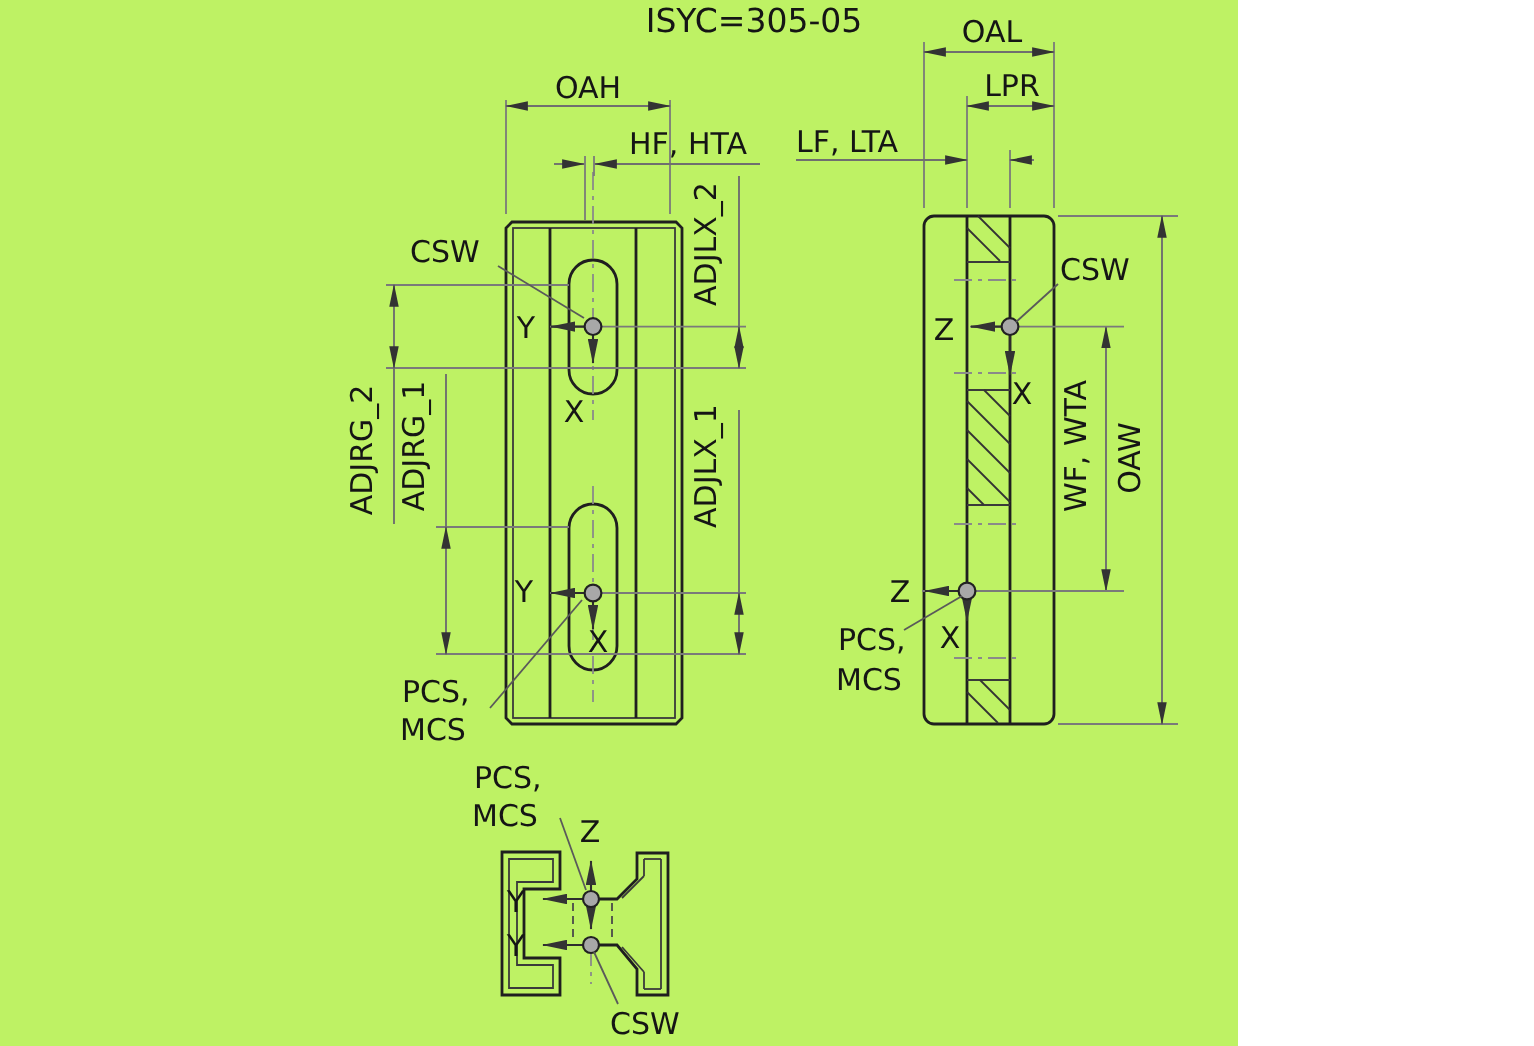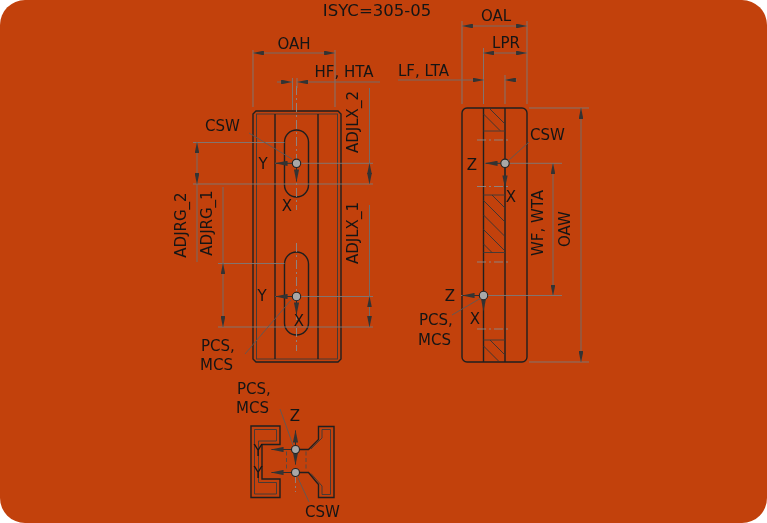--- a/index.html
+++ b/index.html
@@ -1,17 +1,17 @@
 <!DOCTYPE html>
 <html><head>
 <meta charset="utf-8">
 <style>
   html,body{margin:0;padding:0;background:#ffffff;}
-  .stage{position:relative;width:767px;height:523px;background:#c2410c;overflow:hidden;
-         font-family:"DejaVu Sans","Liberation Sans",sans-serif;border-radius:25px;}
+  .stage{position:relative;width:619px;height:523px;background:#bef264;overflow:hidden;
+         font-family:"DejaVu Sans","Liberation Sans",sans-serif;}
   svg text{font-family:"DejaVu Sans","Liberation Sans",sans-serif;fill:#151515;}
   .ol   {stroke:#1f1f1f;stroke-width:1.4;fill:none;stroke-linejoin:miter;}
   .thin {stroke:#3a3a3a;stroke-width:0.9;fill:none;}
   .dim  {stroke:#6f6f6f;stroke-width:0.95;fill:none;}
   .ext  {stroke:#7a7a7a;stroke-width:0.9;fill:none;}
   .cl   {stroke:#8a8a8a;stroke-width:0.9;fill:none;stroke-dasharray:9 3 2 3;}
   .hid  {stroke:#4a4a4a;stroke-width:0.9;fill:none;stroke-dasharray:4 2.5;}
   .ldr  {stroke:#5a5a5a;stroke-width:0.9;fill:none;}
   .axis {stroke:#2d2d2d;stroke-width:1.05;fill:none;}
   .h    {stroke:#333;stroke-width:0.9;fill:none;}

